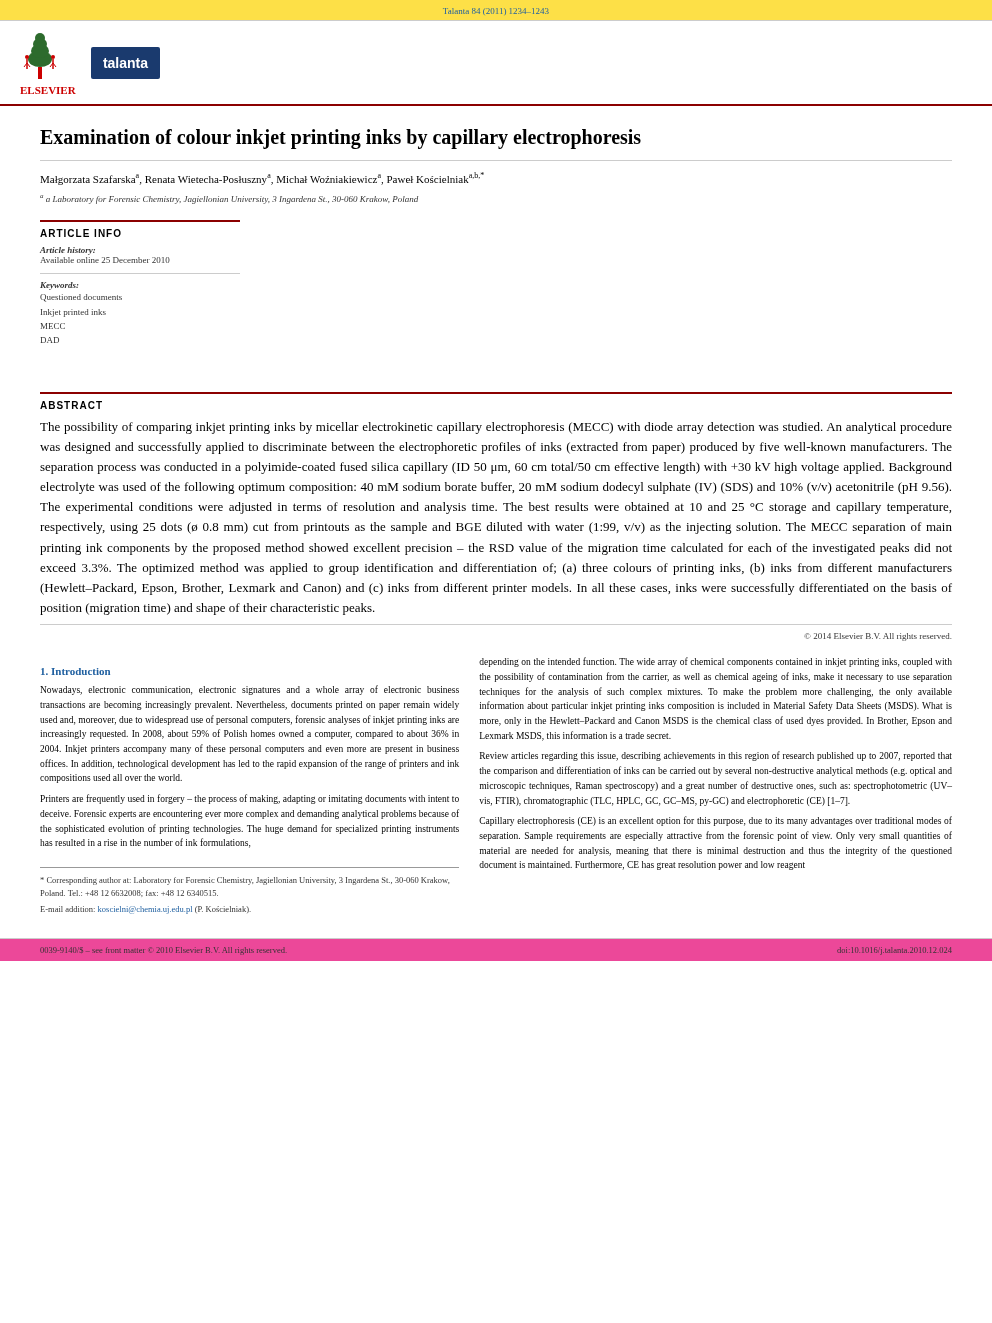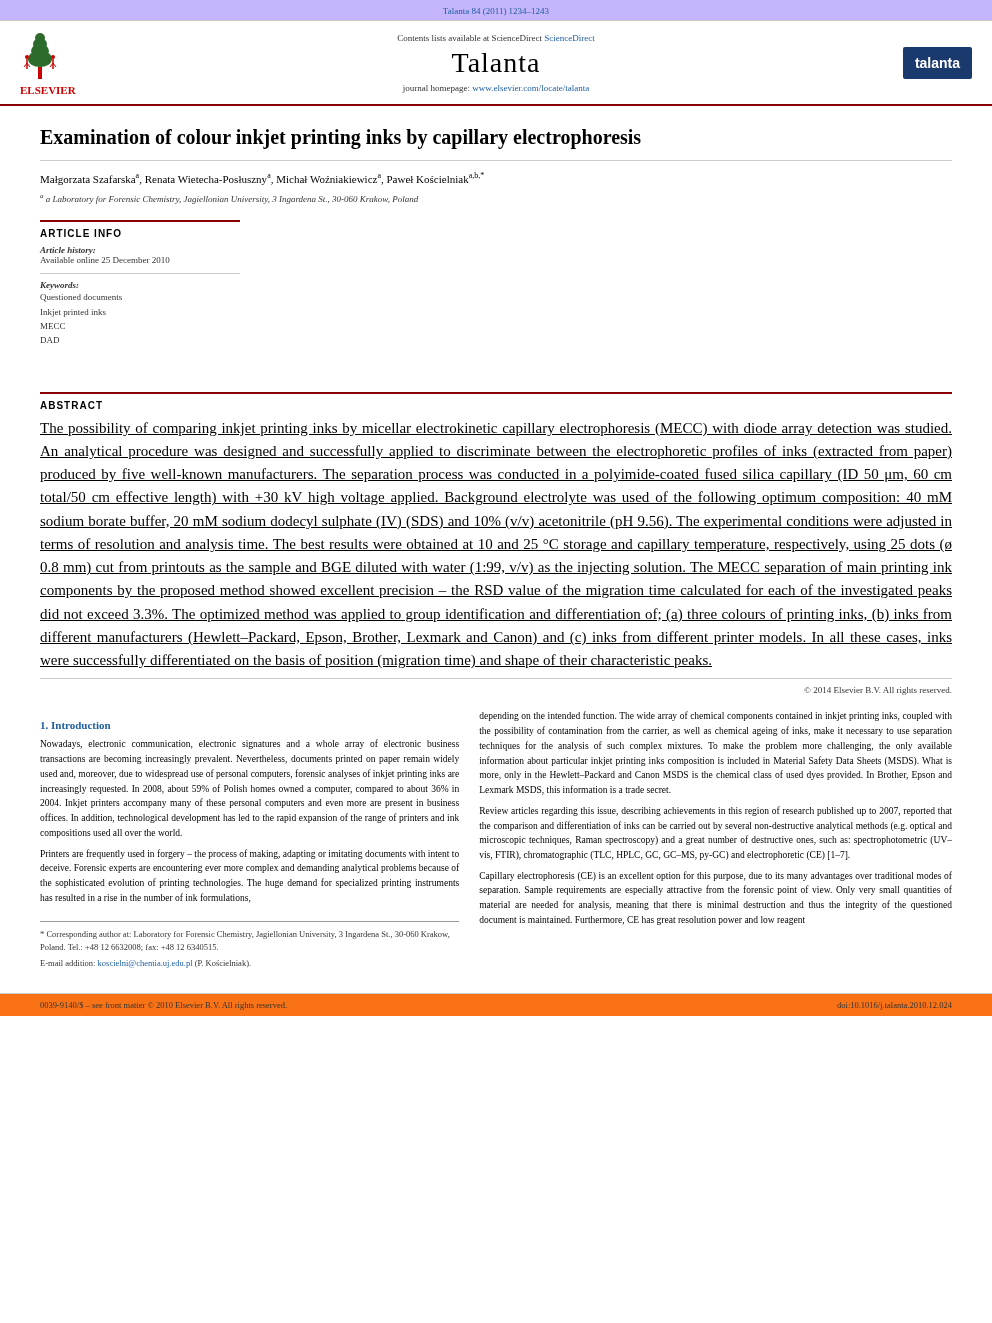--- a/index.html
+++ b/index.html
@@ -7,21 +7,21 @@
       background: #fff;
       font-family: 'Times New Roman', Times, serif;
       font-size: 10px;
       color: #000;
       width: 992px;
       min-height: 1323px;
     }
 
     
     .top-bar {
-      background: #c4b5fd;
+      background: #fde047;
       text-align: center;
       padding: 6px 0 4px 0;
       font-size: 9px;
       color: #2060a0;
       border-bottom: 1px solid #ccc;
     }
 
     
     .journal-header {
       display: flex;
@@ -159,25 +159,24 @@
       line-height: 1.6;
     }
 
     
     .abstract-col {
       flex: 1;
       border-top: 2px solid #8B0000;
       padding-top: 6px;
     }
     .abstract-text {
-      font-size: 15px;
+      font-size: 13px;
       line-height: 1.55;
       color: #000;
       text-align: justify;
-      text-decoration: underline;
     }
 
     .copyright-line {
       font-size: 9px;
       color: #333;
       text-align: right;
       margin-top: 6px;
       padding-top: 6px;
       border-top: 1px solid #ccc;
     }
@@ -223,21 +222,21 @@
       line-height: 1.5;
       margin-bottom: 3px;
     }
     .footnote-link {
       color: #2060a0;
       text-decoration: none;
     }
 
     
     .bottom-bar {
-      background: #f97316;
+      background: #ec4899;
       padding: 6px 40px;
       border-top: 1px solid #ccc;
       display: flex;
       justify-content: space-between;
       font-size: 8.5px;
       color: #333;
     }
 
     
     .elsevier-logo-svg {
@@ -289,31 +288,20 @@
 
         <circle cx="33" cy="28" r="2" fill="#cc0000"></circle>
         <line x1="33" y1="30" x2="33" y2="40" stroke="#cc0000" stroke-width="1.5"></line>
         <line x1="33" y1="34" x2="30" y2="38" stroke="#cc0000" stroke-width="1"></line>
         <line x1="33" y1="34" x2="36" y2="38" stroke="#cc0000" stroke-width="1"></line>
       </svg>
     </div>
     <div class="elsevier-name">ELSEVIER</div>
   </div>
 
-  <div class="journal-center">
-    <div class="contents-line">
-      <span>Contents lists available at ScienceDirect</span>
-      <a href="#">ScienceDirect</a>
-    </div>
-    <div class="journal-title-text">Talanta</div>
-    <div class="homepage-line">
-      <span>journal homepage:</span>
-      <a href="#">www.elsevier.com/locate/talanta</a>
-    </div>
-  </div>
 
   <div class="talanta-badge">
     <div class="talanta-badge-box">
       <span>talanta</span>
     </div>
   </div>
 </div>
 
 <div class="main-content">
 

